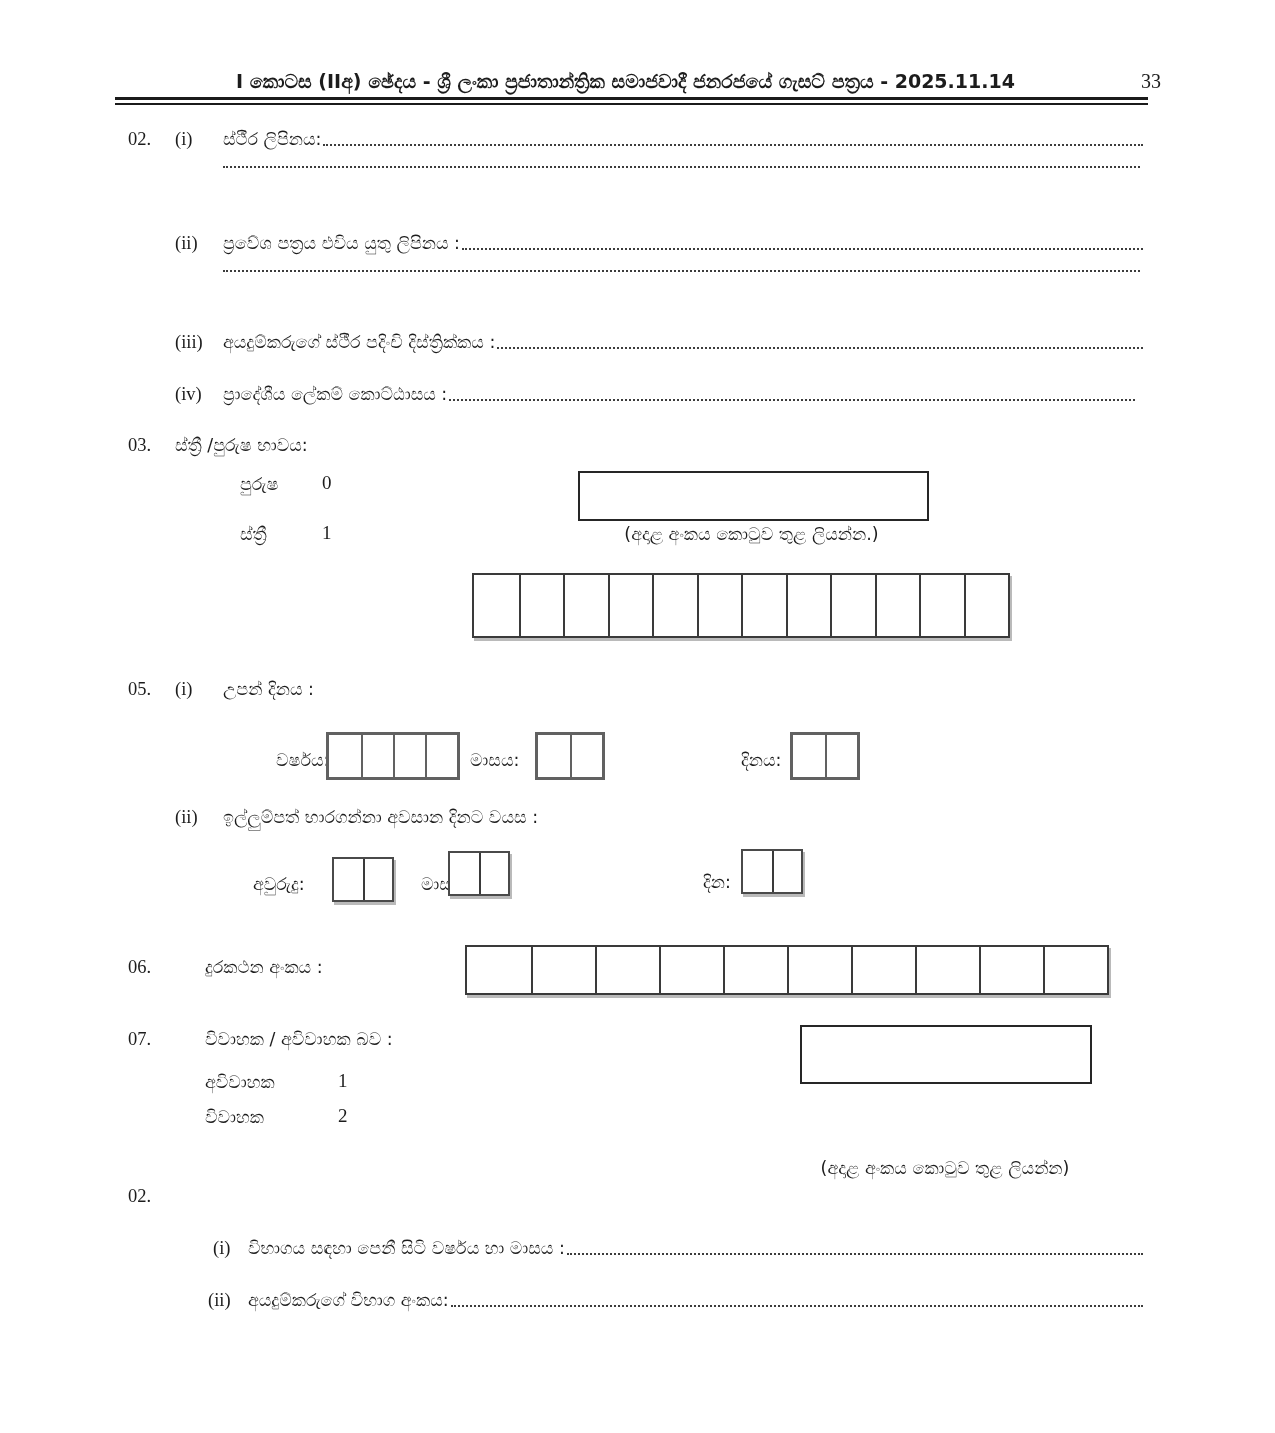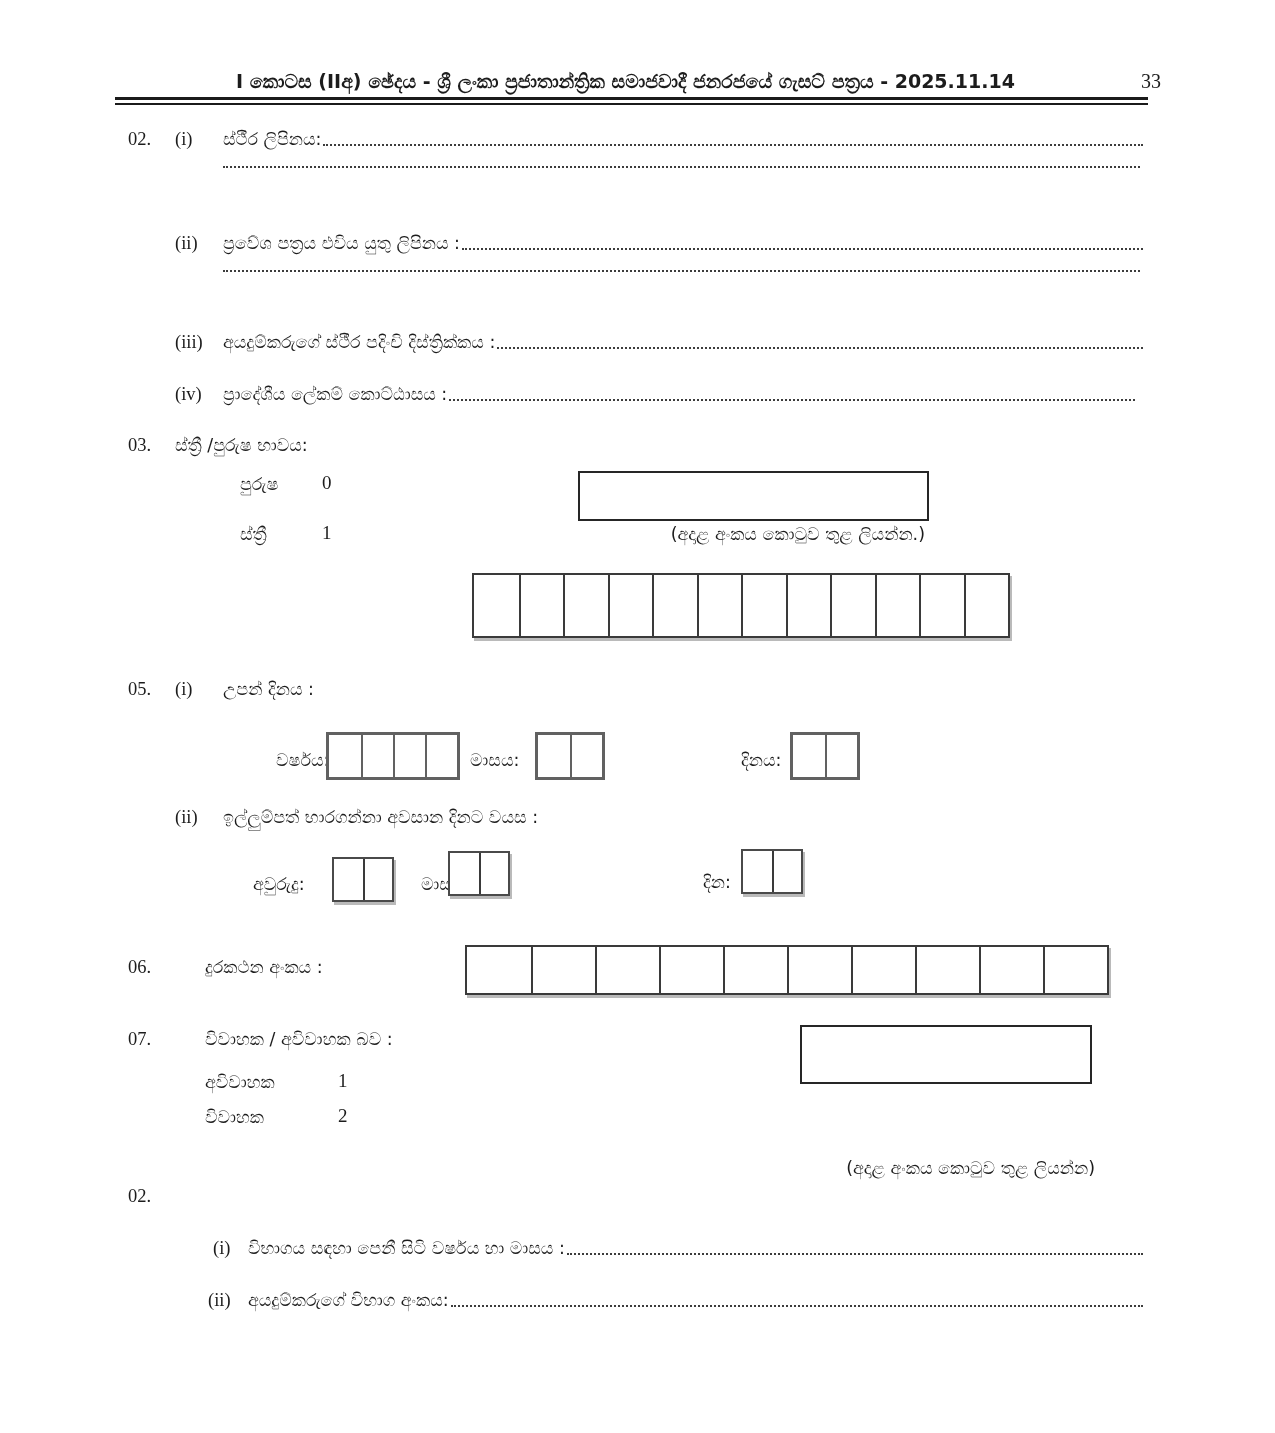--- a/index.html
+++ b/index.html
@@ -30,21 +30,21 @@
   
   .row{position:absolute;display:flex;align-items:flex-end;height:28px;}
   .row .num{flex:0 0 47px;font-family:Liberation Serif, serif;font-size:18.5px;}
   .row .num-wide{flex:0 0 77px;font-family:"Liberation Serif","DejaVu Serif",serif;font-size:18.5px;}
   .row .idx{flex:0 0 48px;font-family:"Liberation Serif","DejaVu Serif",serif;font-size:18.5px;}
   .row .lbl{white-space:nowrap;}
   .leader{flex:1 1 auto;border-bottom:2px dotted #3c3c3c;margin:0 0 4px 2px;min-width:30px;}
   .dotline{position:absolute;border-bottom:2px dotted #3c3c3c;}
   
   .bigbox{position:absolute;border:2px solid #262626;background:#fff;}
-  .caption{position:absolute;text-align:right;font-size:17.5px;white-space:nowrap;}
+  .caption{position:absolute;text-align:center;font-size:17.5px;white-space:nowrap;}
   .opt-label{position:absolute;white-space:nowrap;}
   .opt-value{position:absolute;font-family:"Liberation Serif","DejaVu Serif",serif;font-size:19px;}
   
   .cellgrid{position:absolute;display:flex;background:#fff;border:2px solid #3a3a3a;box-shadow:2px 3px 0 rgba(130,130,130,.55);}
   .cellgrid .cell{box-sizing:border-box;}
   .cellgrid .cell + .cell{border-left:2px solid #3a3a3a;}
   .grid-nic .cell{width:44.5px;height:61px;}
   .grid-phone .cell{width:64px;height:46px;}
   .smallgrid{border:3px solid #616161;box-shadow:none;}
   .smallgrid .cell + .cell{border-left:2px solid #616161;}

